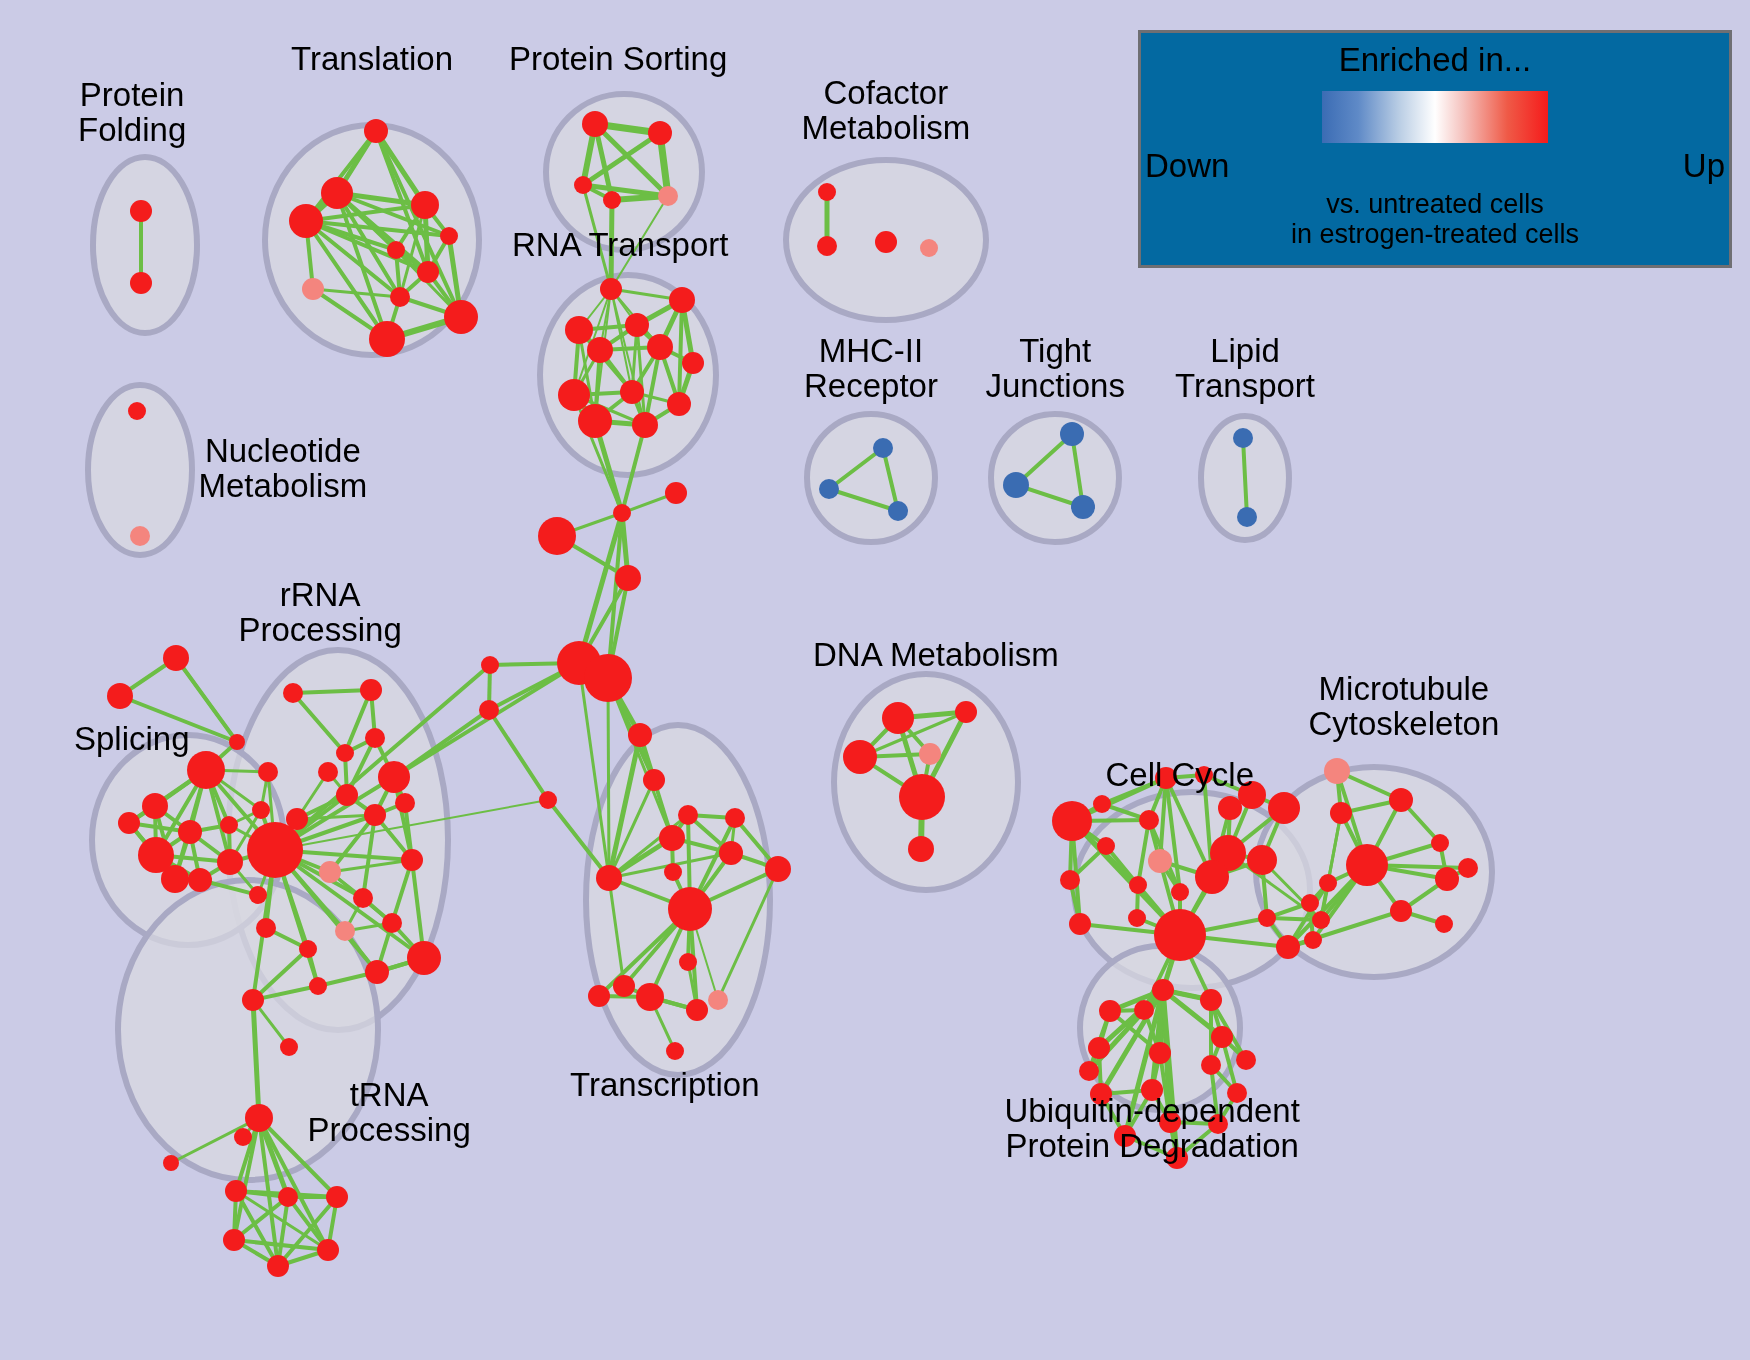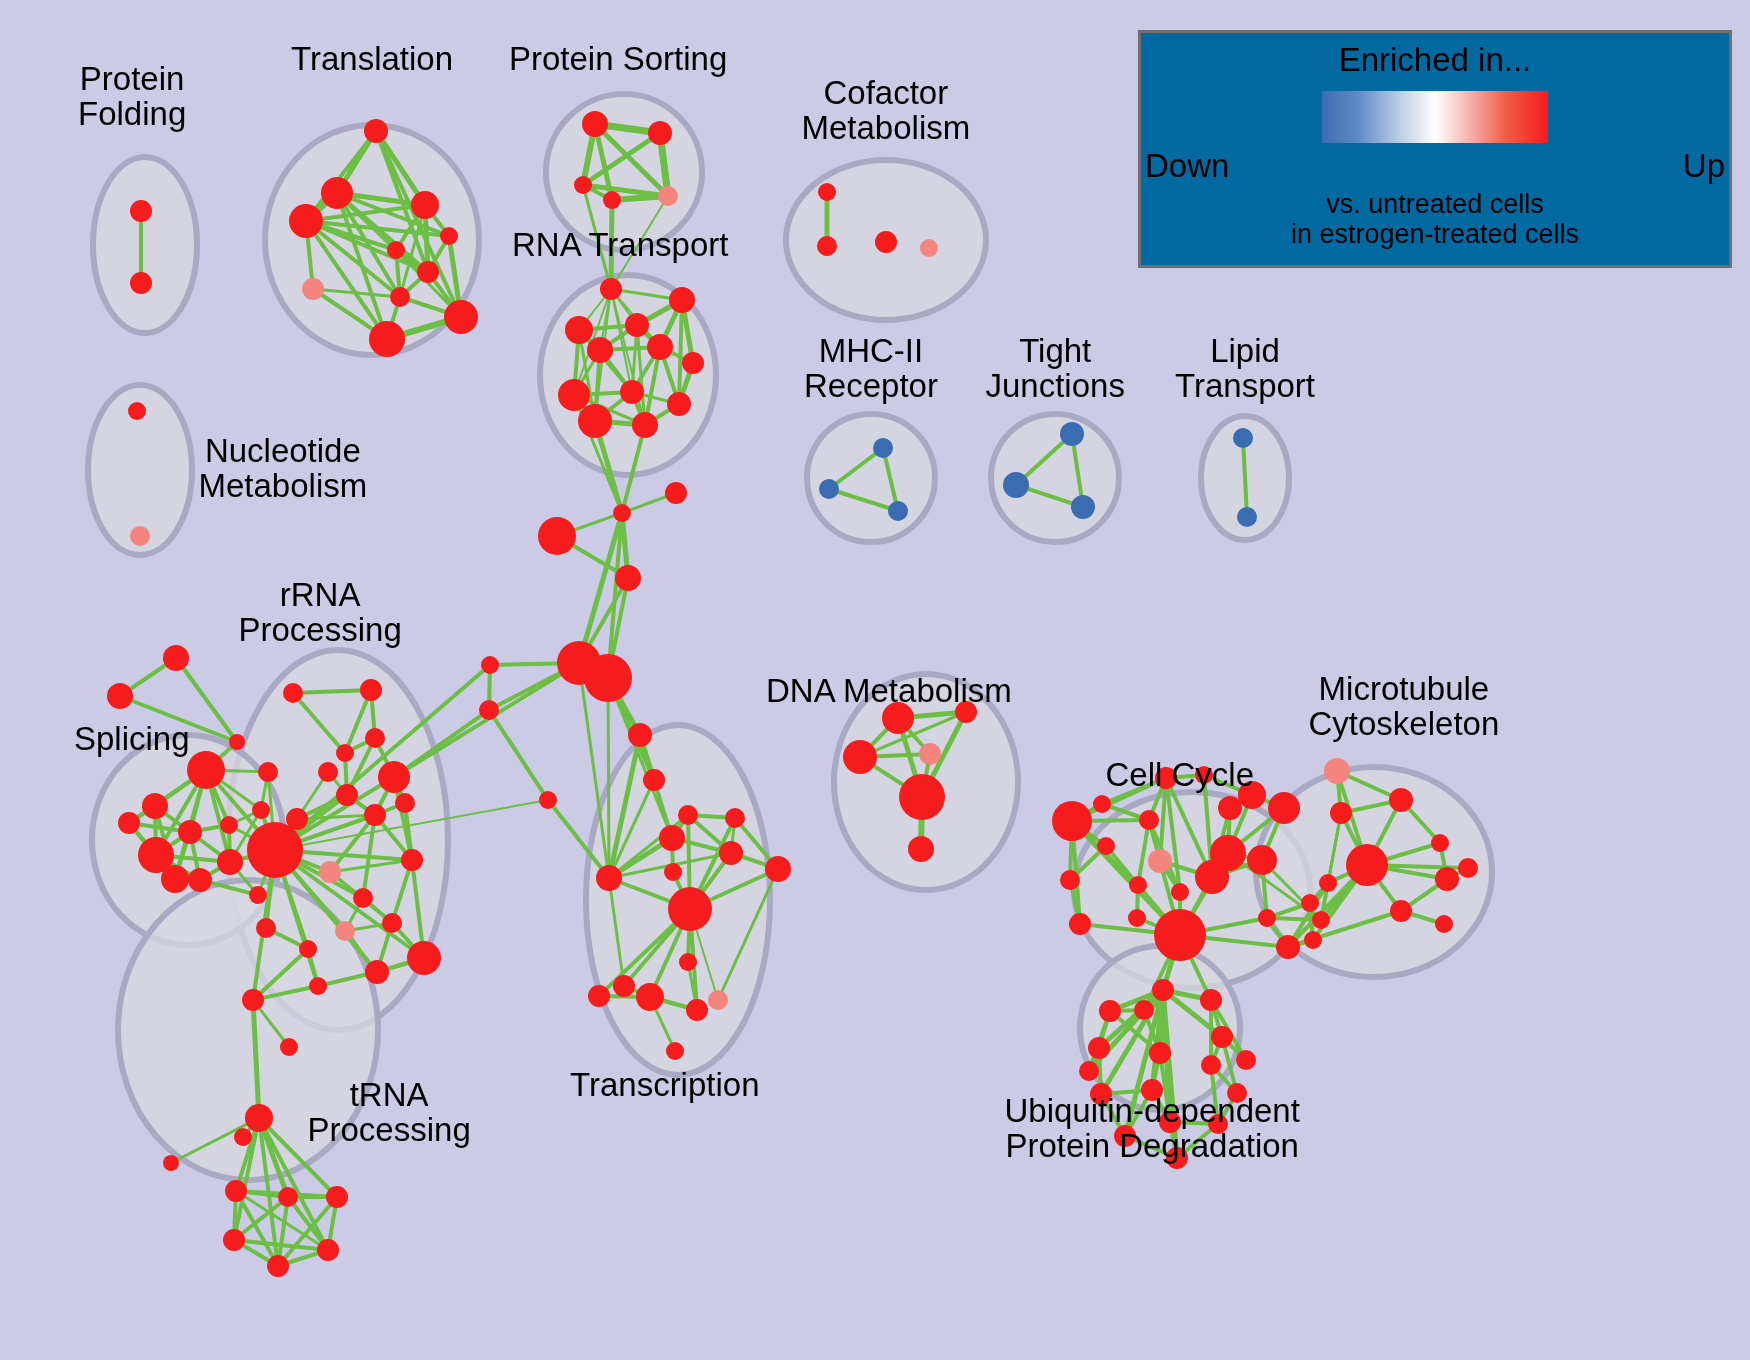--- a/index.html
+++ b/index.html
@@ -623,42 +623,42 @@
         <circle cx="1170" cy="1122" r="11" fill="#f41c1c"></circle>
         <circle cx="1218" cy="1124" r="10" fill="#f41c1c"></circle>
         <circle cx="1125" cy="1136" r="11" fill="#f41c1c"></circle>
         <circle cx="1177" cy="1158" r="11" fill="#f41c1c"></circle>
         <circle cx="1089" cy="1071" r="10" fill="#f41c1c"></circle>
         <circle cx="1246" cy="1060" r="10" fill="#f41c1c"></circle>
       </g>
   </svg>
 
   <div id="labels">
-      <div class="cluster-label" style="left: 78px; top: 62px; width: auto; text-align: center;">Protein
+      <div class="cluster-label" style="left: 78px; top: 78px; width: auto; text-align: center;">Protein
 Folding</div>
       <div class="cluster-label" style="left: 291px; top: 42px; width: auto; text-align: center;">Translation</div>
       <div class="cluster-label" style="left: 509px; top: 42px; width: auto; text-align: center;">Protein Sorting</div>
       <div class="cluster-label" style="left: 512px; top: 228px; width: auto; text-align: center;">RNA Transport</div>
       <div class="cluster-label" style="left: 801.5px; top: 76px; width: auto; text-align: center;">Cofactor
 Metabolism</div>
       <div class="cluster-label" style="left: 804px; top: 334px; width: auto; text-align: center;">MHC-II
 Receptor</div>
       <div class="cluster-label" style="left: 985.5px; top: 334px; width: auto; text-align: center;">Tight
 Junctions</div>
       <div class="cluster-label" style="left: 1175px; top: 334px; width: auto; text-align: center;">Lipid
 Transport</div>
       <div class="cluster-label" style="left: 198.5px; top: 434px; width: auto; text-align: center;">Nucleotide
 Metabolism</div>
       <div class="cluster-label" style="left: 238.5px; top: 578px; width: auto; text-align: center;">rRNA
 Processing</div>
       <div class="cluster-label" style="left: 74px; top: 722px; width: auto; text-align: center;">Splicing</div>
       <div class="cluster-label" style="left: 307.5px; top: 1078px; width: auto; text-align: center;">tRNA
 Processing</div>
       <div class="cluster-label" style="left: 570px; top: 1068px; width: auto; text-align: center;">Transcription</div>
-      <div class="cluster-label" style="left: 766px; top: 638px; width: auto; text-align: center; margin-top: 36px;">DNA Metabolism</div>
+      <div class="cluster-label" style="left: 813px; top: 638px; width: auto; text-align: center;">DNA Metabolism</div>
       <div class="cluster-label" style="left: 1105.5px; top: 758px; width: auto; text-align: center;">Cell Cycle</div>
       <div class="cluster-label" style="left: 1308.5px; top: 672px; width: auto; text-align: center;">Microtubule
 Cytoskeleton</div>
       <div class="cluster-label" style="left: 1004.5px; top: 1094px; width: auto; text-align: center;">Ubiquitin-dependent
 Protein Degradation</div>
     </div>
 
   <div id="legend" style="left: 1138px; top: 30px; width: 594px; height: 238px;">
     <div class="ltitle">Enriched in...</div>
     <div class="bar"></div>

